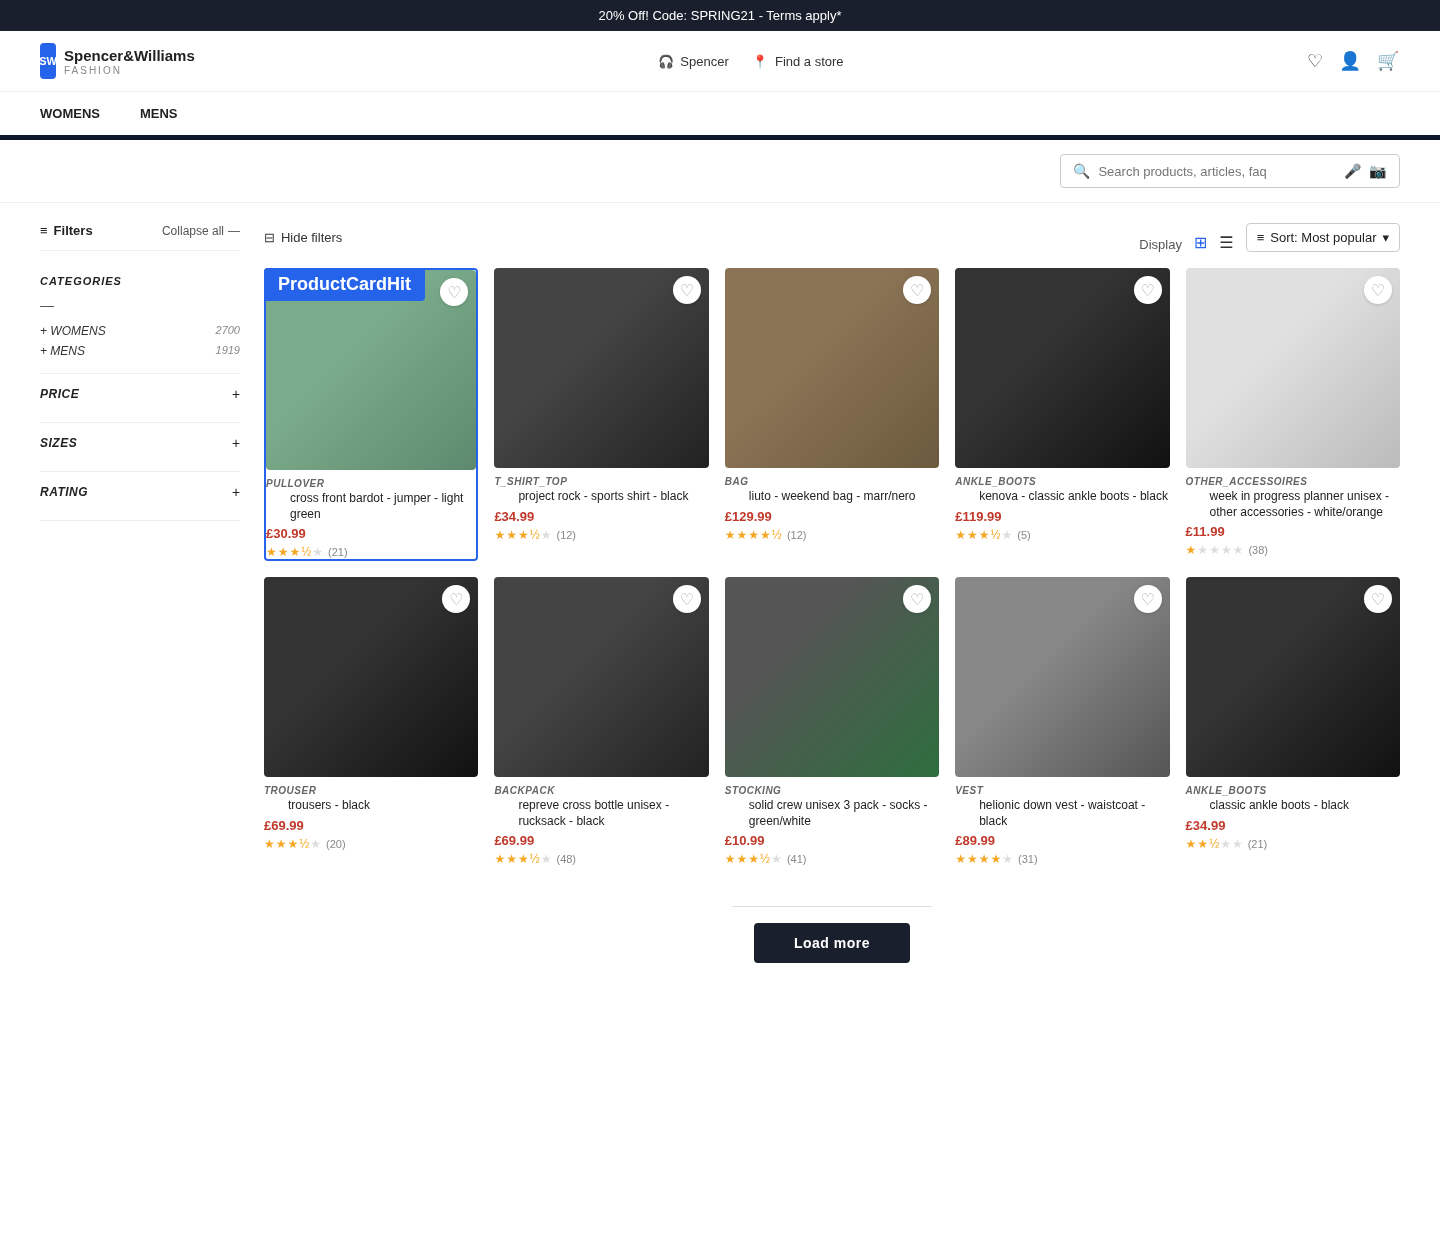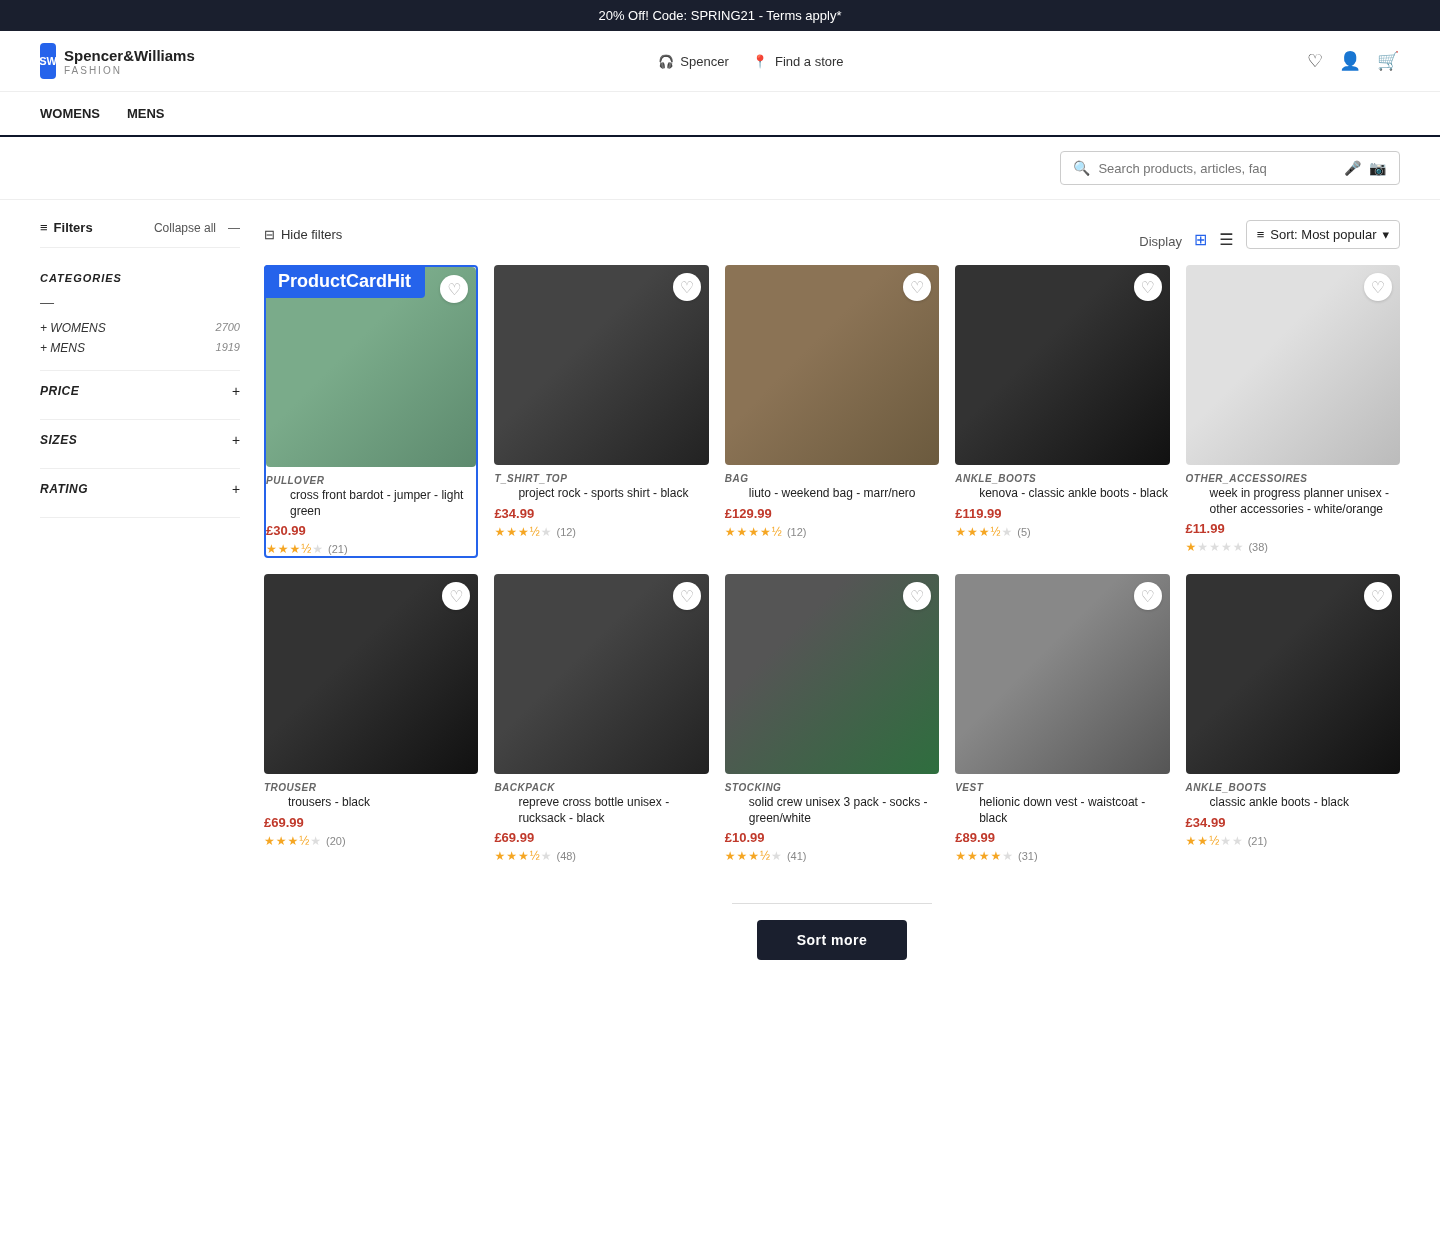--- a/index.html
+++ b/index.html
@@ -62,22 +62,22 @@
     .header-icon {
       cursor: pointer;
       color: #333;
       font-size: 18px;
     }
 
     
     .nav {
       display: flex;
       padding: 10px 40px;
-      border-bottom: 2px solid #0f172a;
-      gap: 27px;
+      border-bottom: 5px solid #0f172a;
+      gap: 40px;
       text-align: right;
     }
     .nav-item {
       font-size: 13px;
       font-weight: 600;
       cursor: pointer;
       padding: 4px 0;
       color: #222;
     }
 
@@ -130,21 +130,21 @@
     .sidebar-filters-label {
       display: flex;
       align-items: center;
       gap: 6px;
       font-weight: 600;
       font-size: 13px;
     }
     .sidebar-collapse {
       display: flex;
       align-items: center;
-      gap: 12px;
+      gap: 4px;
       font-size: 12px;
       color: #555;
       cursor: pointer;
     }
     .section-title {
       font-size: 11px;
       font-weight: 700;
       letter-spacing: 1px;
       color: #222;
       margin-bottom: 10px;
@@ -628,17 +628,17 @@
       <div class="product-rating">
         <span class="stars"><span style="color:#f5a623;">★</span><span style="color:#f5a623;">★</span><span style="color:#f5a623;">½</span><span style="color:#ddd;">★</span><span style="color:#ddd;">★</span></span>
         <span class="review-count">(21)</span>
       </div>
     </div>
       </div>
 
     <div class="pagination-area">
       <div class="pagination-divider"></div>
       <button class="load-more-btn">
-        <span>Sort more</span>
+        <span>Load more</span>
       </button>
     </div>
   </div>
 </div>
 
 </body></html>

